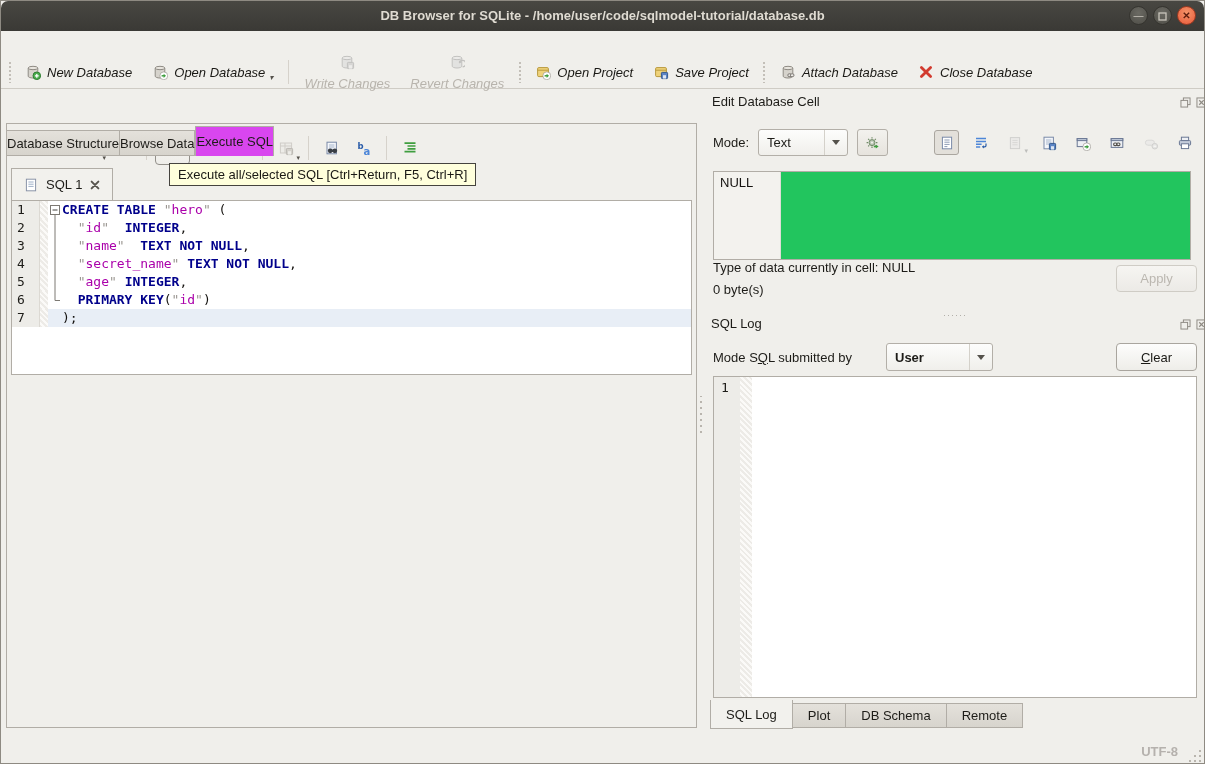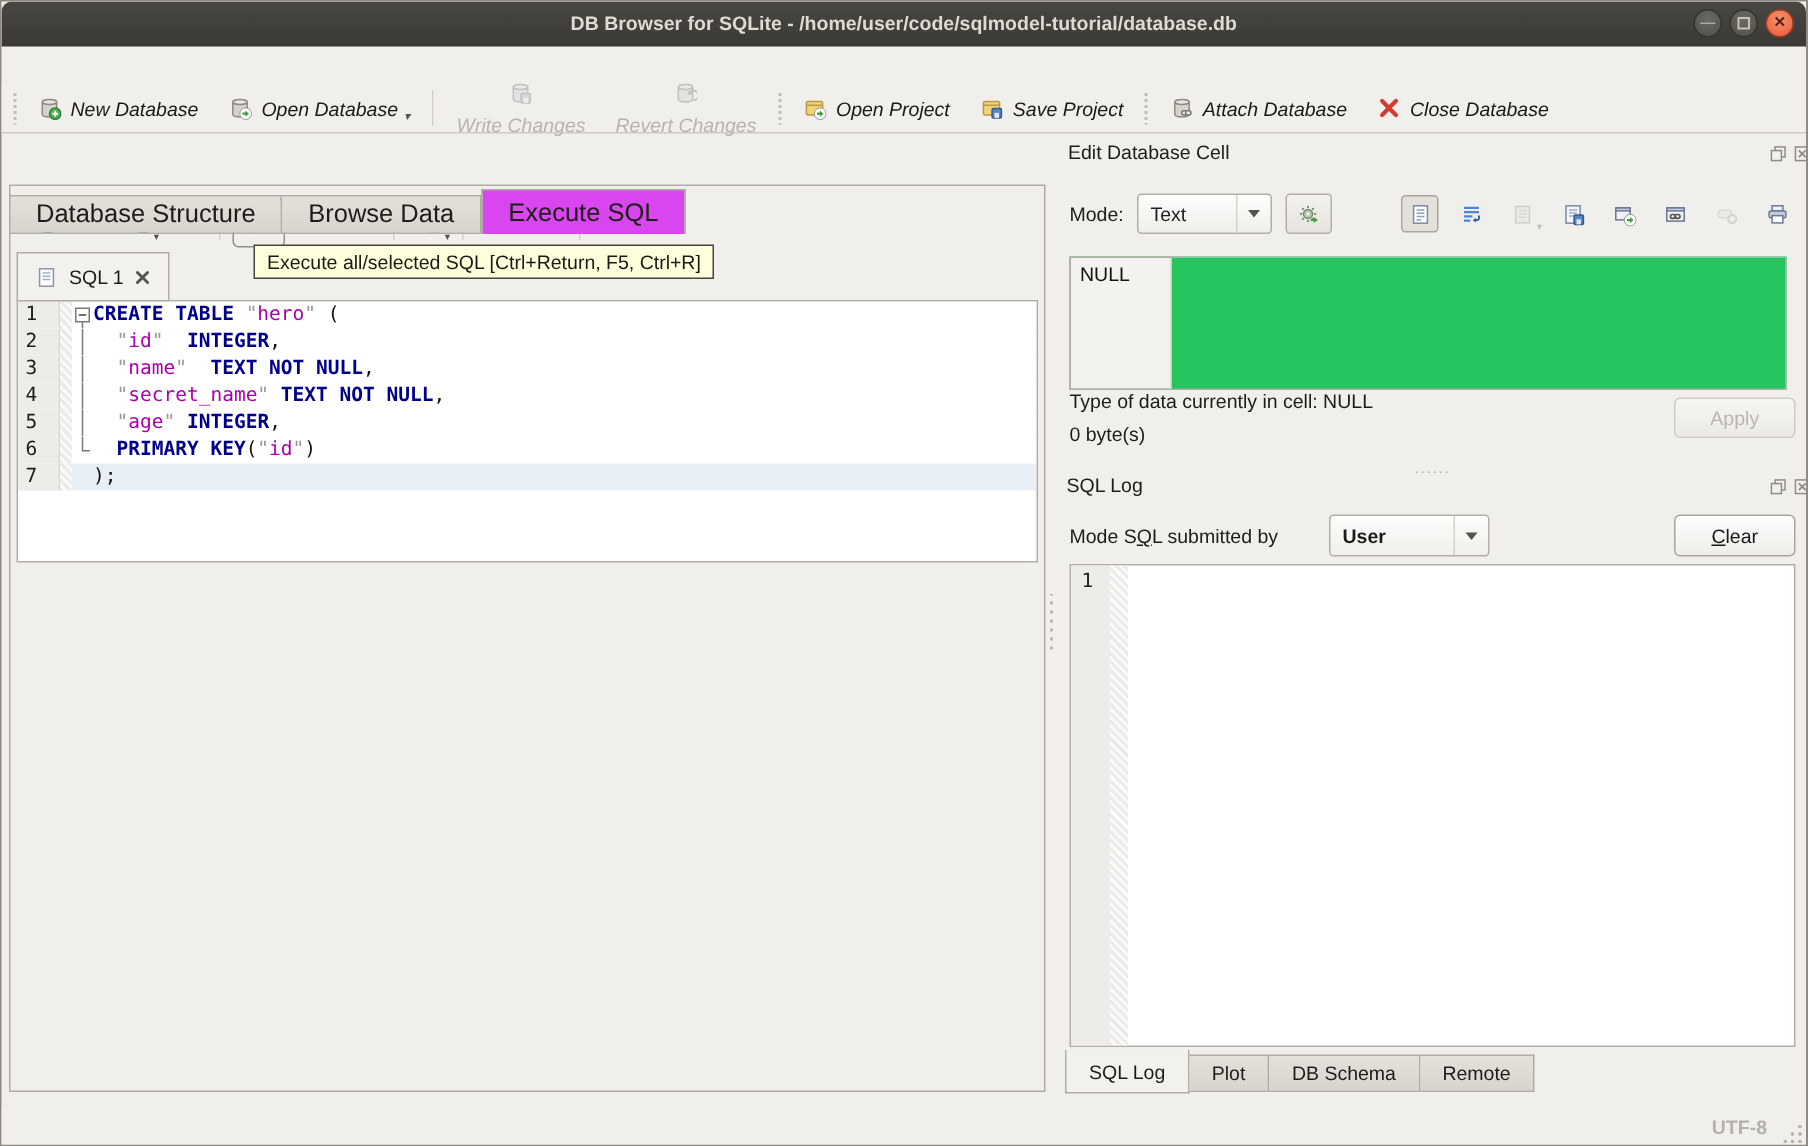--- a/index.html
+++ b/index.html
@@ -18,21 +18,21 @@
   .toolbar{position:absolute;left:0;top:55px;width:100%;height:33px;background:#f0efeb;border-bottom:1px solid #cfccc5;display:flex;align-items:center;padding-left:3px;box-sizing:border-box;}
   .tb-handle{width:5px;height:22px;margin:0 3px;background:repeating-linear-gradient(to bottom,#c3bfb8 0 2px,transparent 2px 4px);background-size:2px 4px;background-repeat:repeat-y;background-position:center;}
   .tb-sep{width:1px;height:24px;background:#d6d2cb;margin:0 5px;}
   .tb-btn{display:flex;align-items:center;gap:6px;padding:4px 10px;font-size:13px;color:#1a1915;position:relative;font-style:italic;}
   .tb-btn.disabled{color:#b8b4ad;flex-direction:column;}
   .tb-btn.disabled .icn{opacity:.45;filter:grayscale(1);}
   .tb-caret{font-size:8px;color:#55524c;align-self:flex-end;margin:0 0 -2px -2px;}
   .icn{width:16px;height:16px;display:inline-block;line-height:0;}
   
   .main-tabs{position:absolute;left:5px;top:93px;display:flex;align-items:flex-end;z-index:3;}
-  .tab{height:26px;padding:0 17px;display:flex;align-items:center;font-size:17px;color:#1d1c18;background:linear-gradient(#e4e1db,#d7d4cd);border:1px solid #b1ada6;border-left:none;box-sizing:border-box;}
+  .tab{height:26px;padding:0 0;display:flex;align-items:center;font-size:13px;color:#1d1c18;background:linear-gradient(#e4e1db,#d7d4cd);border:1px solid #b1ada6;border-left:none;box-sizing:border-box;}
   .tab:first-child{border-left:1px solid #b1ada6;}
   .tab.active{height:30px;background:#d946ef;border:1px solid #b1ada6;border-bottom:none;margin-top:32px;}
   
   .left-frame{position:absolute;left:5px;top:122px;width:691px;height:605px;border:1px solid #b1ada6;background:#f0efeb;box-sizing:border-box;z-index:1;}
   .sql-toolbar{position:absolute;left:12px;top:129px;height:36px;display:flex;align-items:center;gap:3px;z-index:2;}
   .sbtn{width:29px;height:29px;display:flex;align-items:center;justify-content:center;position:relative;}
   .sbtn.hover{width:35px;height:33px;border:1px solid #93908a;border-radius:4px;background:linear-gradient(#fbfaf8,#eeede9);box-sizing:border-box;}
   .sbtn .mini-caret{position:absolute;right:0px;bottom:1px;font-size:7px;color:#55524c;}
   .s-sep{width:1px;height:24px;background:#d6d2cb;margin:0 5px;}
   

